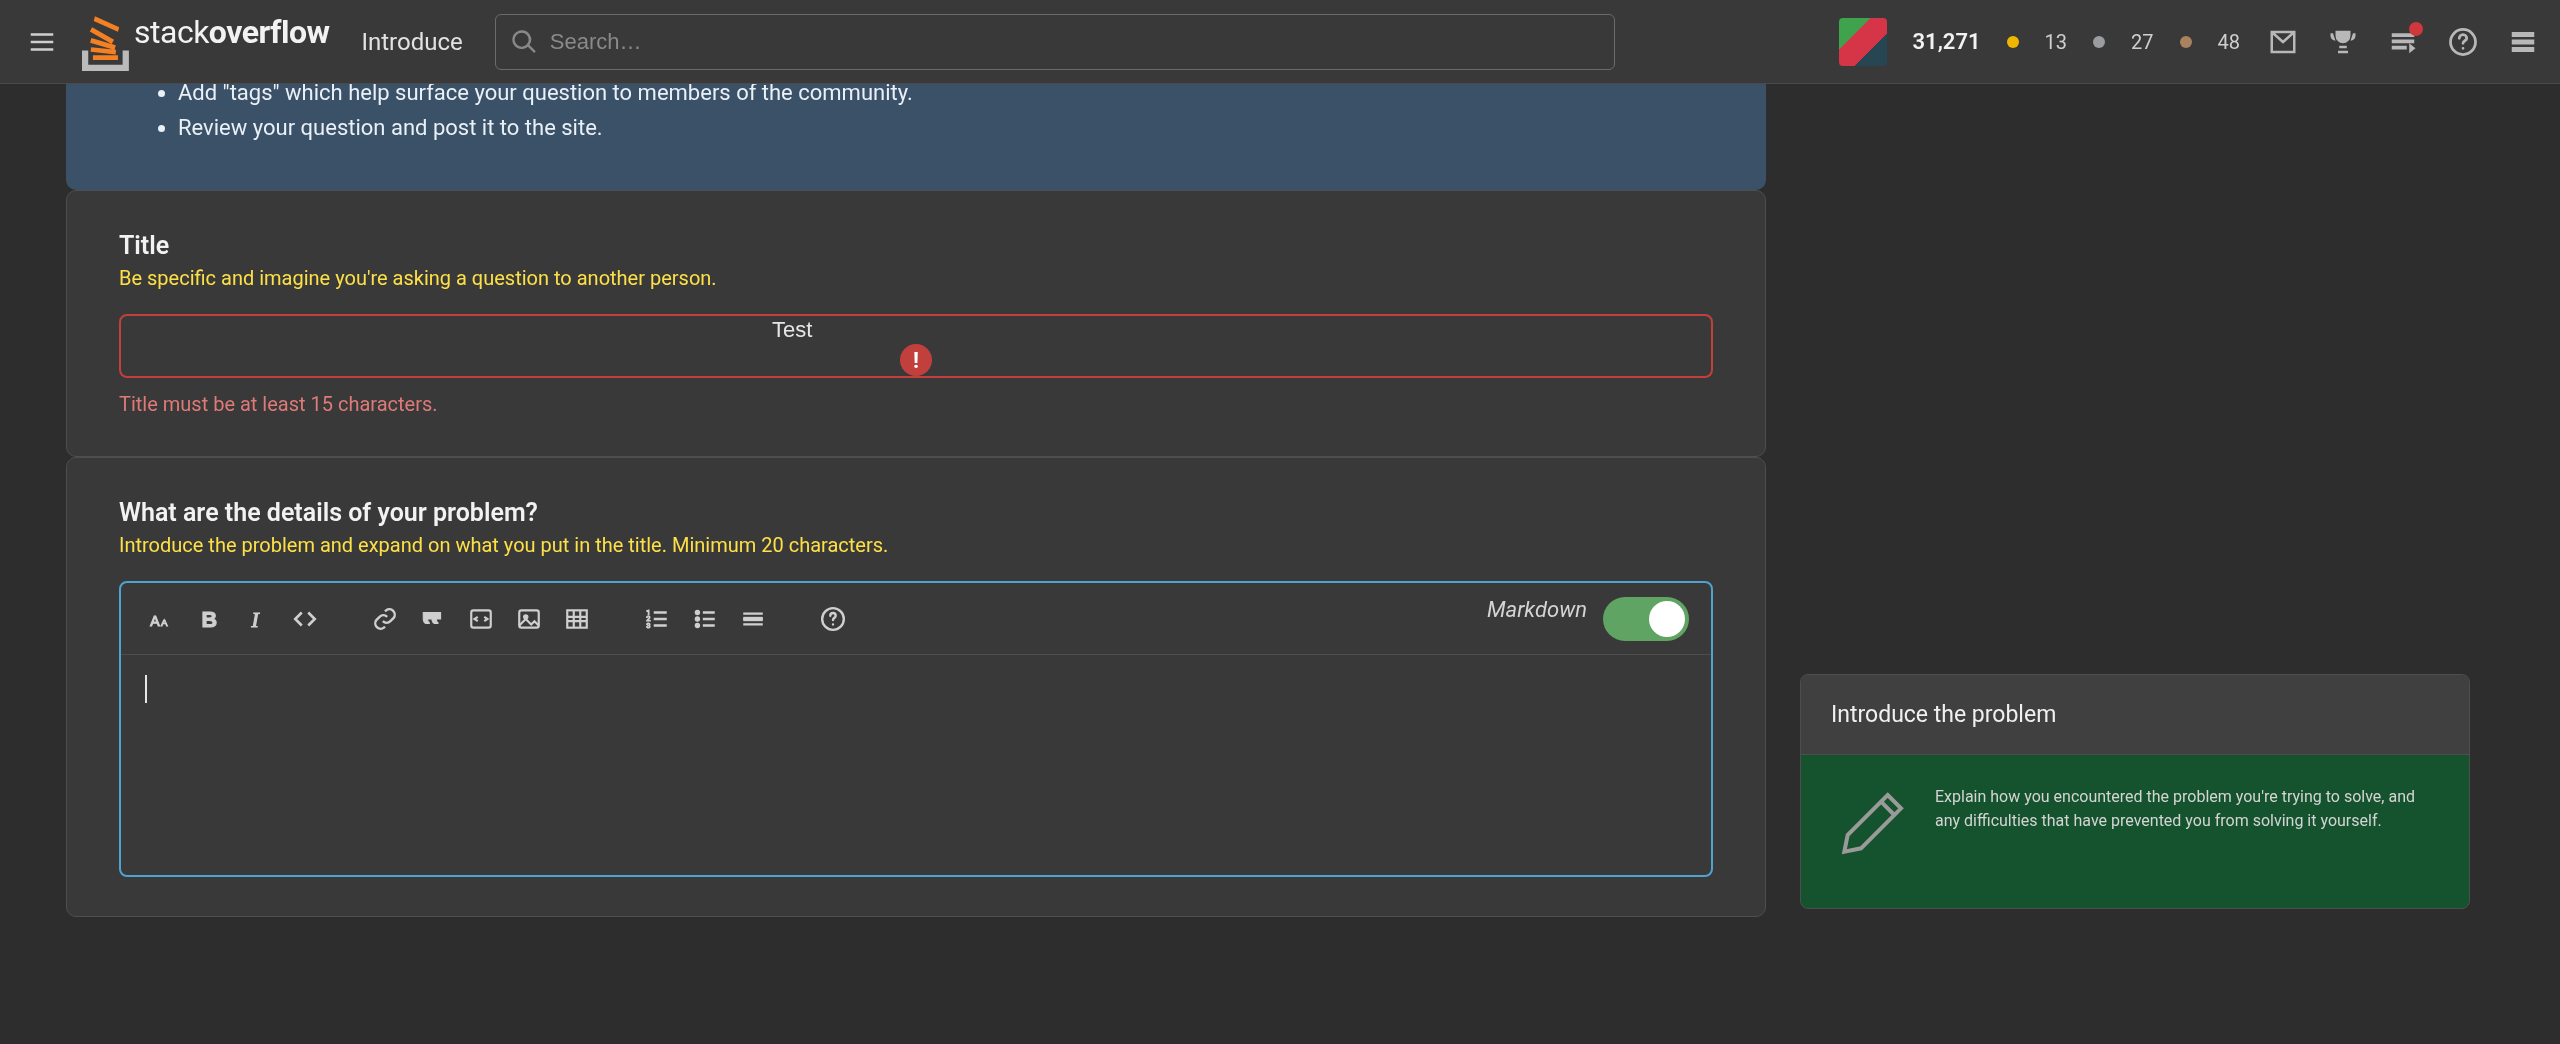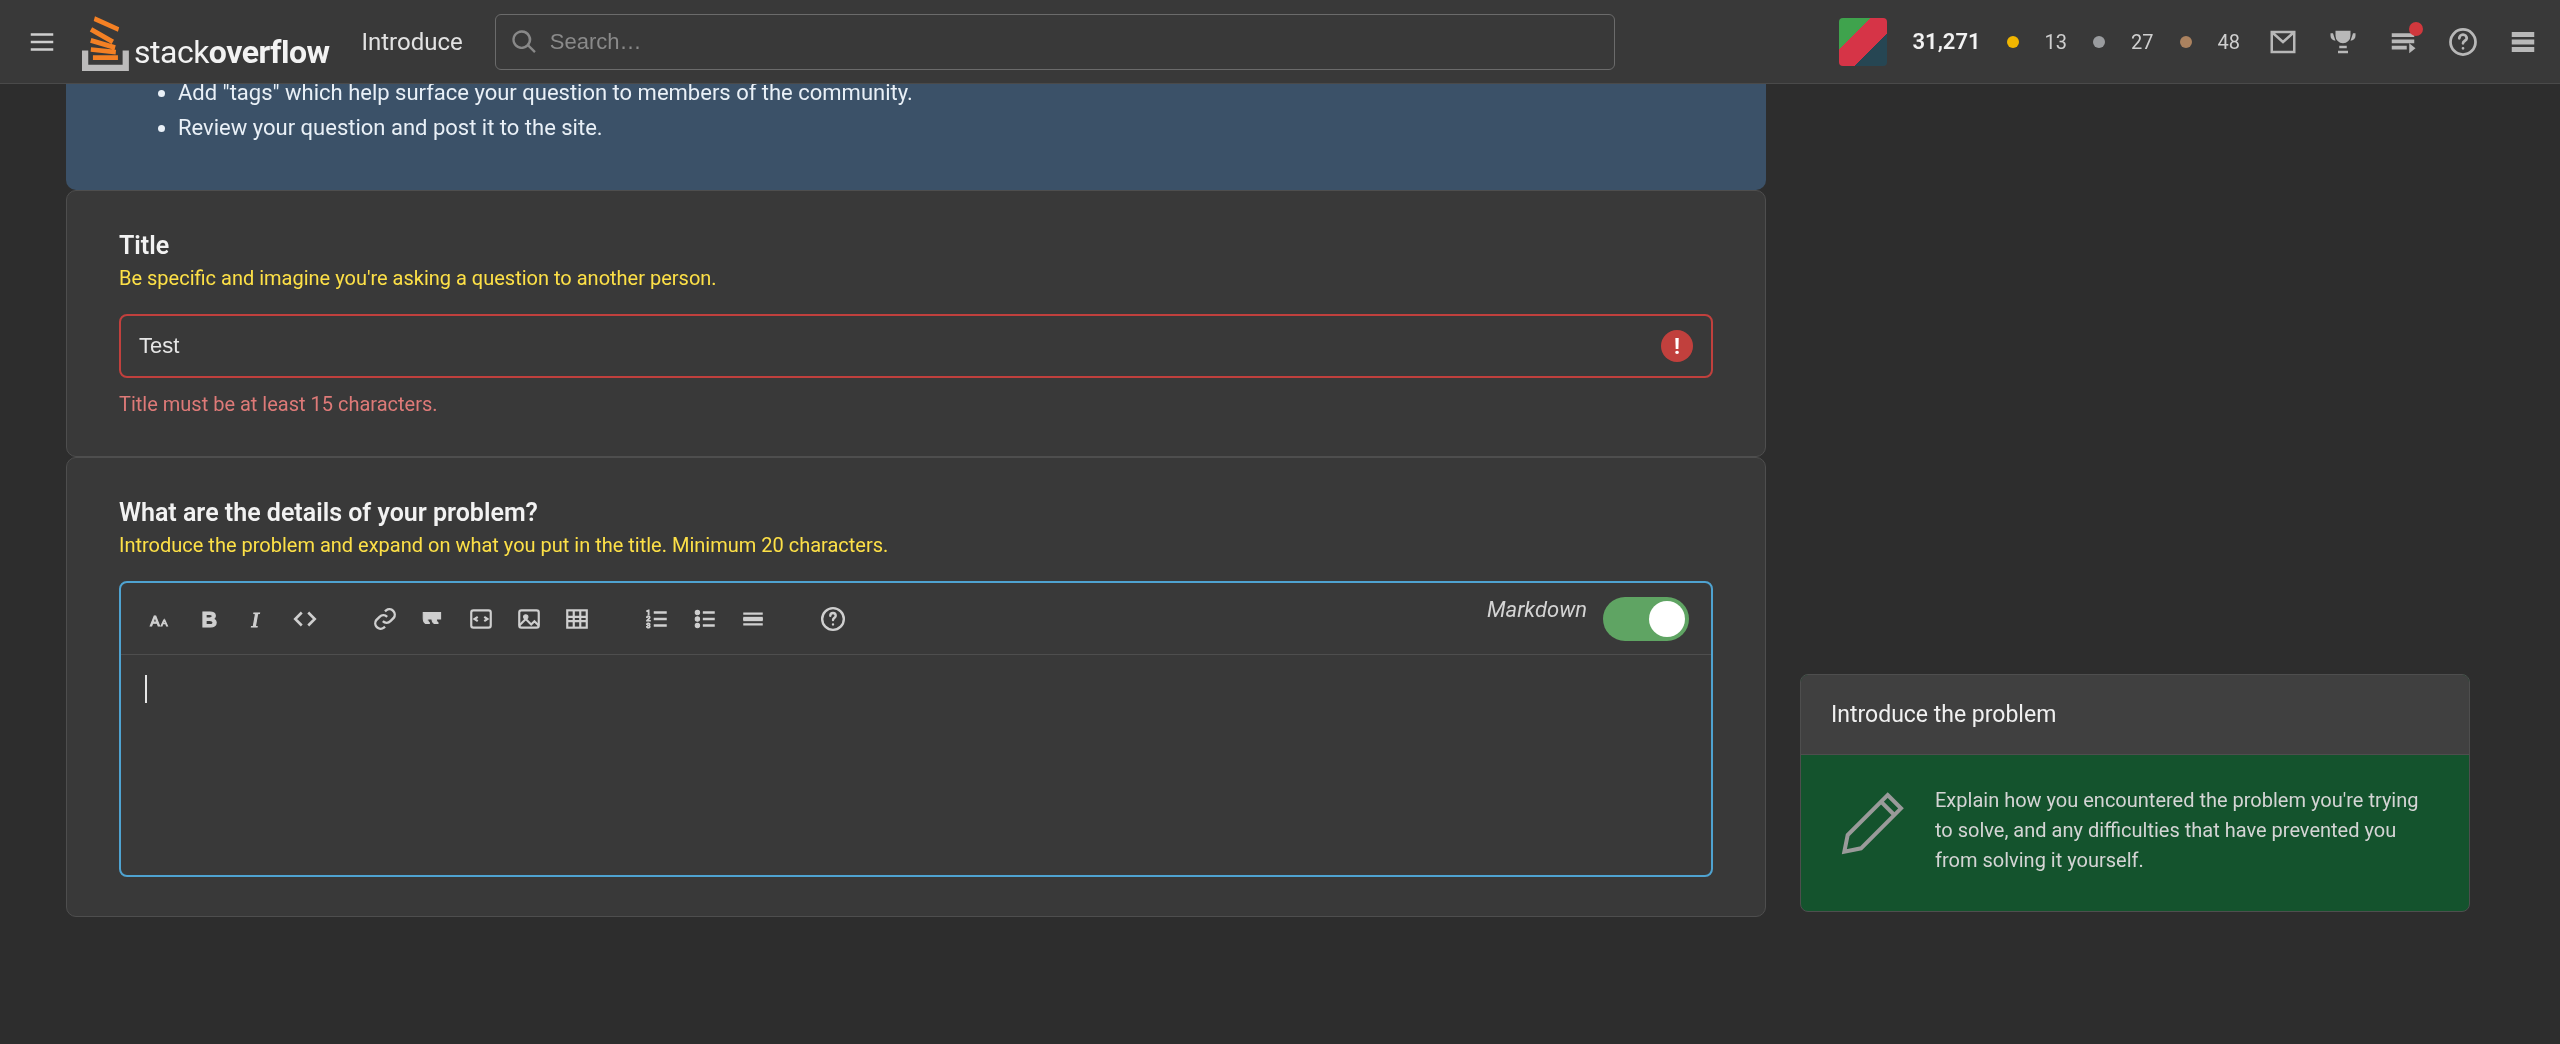--- a/index.html
+++ b/index.html
@@ -26,21 +26,21 @@
     z-index: 100;
   }
   .hamburger {
     width: 44px; height: 44px;
     display: flex; align-items: center; justify-content: center;
     cursor: pointer;
   }
   .hamburger svg { width: 30px; height: 30px; fill: #cfcfcf; }
   .so-logo {
     display: flex;
-    align-items: flex-end;
+    align-items: flex-start;
     gap: 2px;
     cursor: pointer;
     height: 58px;
   }
   .so-logo svg.icon-stack { width: 50px; height: 58px; }
   .so-logo .logo-text { font-size: 32px; color: #f2f2f2; letter-spacing: -0.5px; }
   .so-logo .logo-text b { font-weight: 700; }
   .products-link {
     color: #e2e2e2;
     font-size: 24px;
@@ -154,20 +154,21 @@
   
   .title-input-wrap {
     position: relative;
     border: 2px solid #c1403d;
     border-radius: 8px;
     height: 64px;
     display: flex;
     align-items: center;
     padding: 0 18px;
     background: #393939;
+    flex-direction: column;
   }
   .title-input-wrap input {
     flex: 1;
     background: transparent;
     border: none;
     outline: none;
     font-size: 22px;
     color: #e6e6e6;
   }
   .err-icon {
@@ -265,21 +266,21 @@
     padding: 26px 30px;
     border-bottom: 1px solid #4e4e4e;
     font-size: 23px;
     color: #f0f0f0;
     background: #404040;
   }
   .side-card .sc-body {
     display: flex;
     gap: 24px;
     padding: 30px 30px 36px 30px;
-    font-size: 20px;
+    font-size: 16px;
     line-height: 1.5;
     color: #d4d4d4;
   }
   .pencil-icon svg { width: 80px; height: 80px; stroke: #9a9a9a; fill: none; stroke-width: 2.4; }
 </style>
 </head>
 <body>
 
 <div class="topbar">
   <div class="hamburger">

